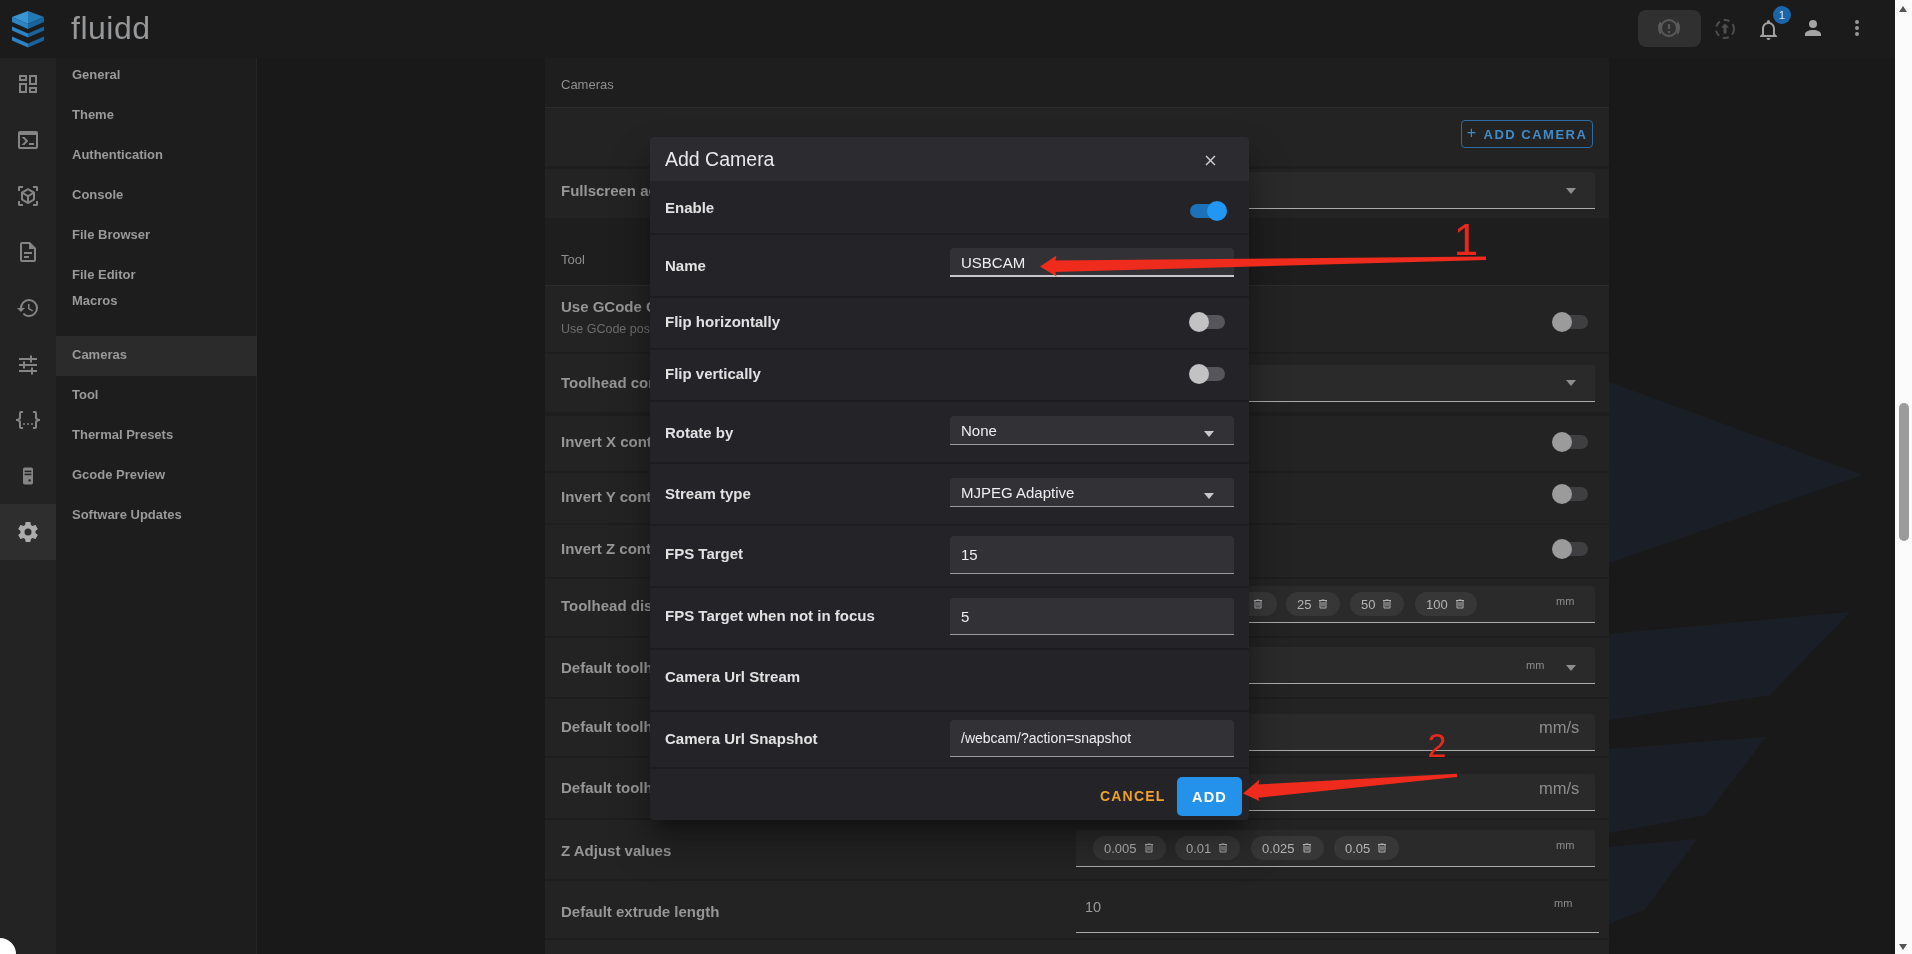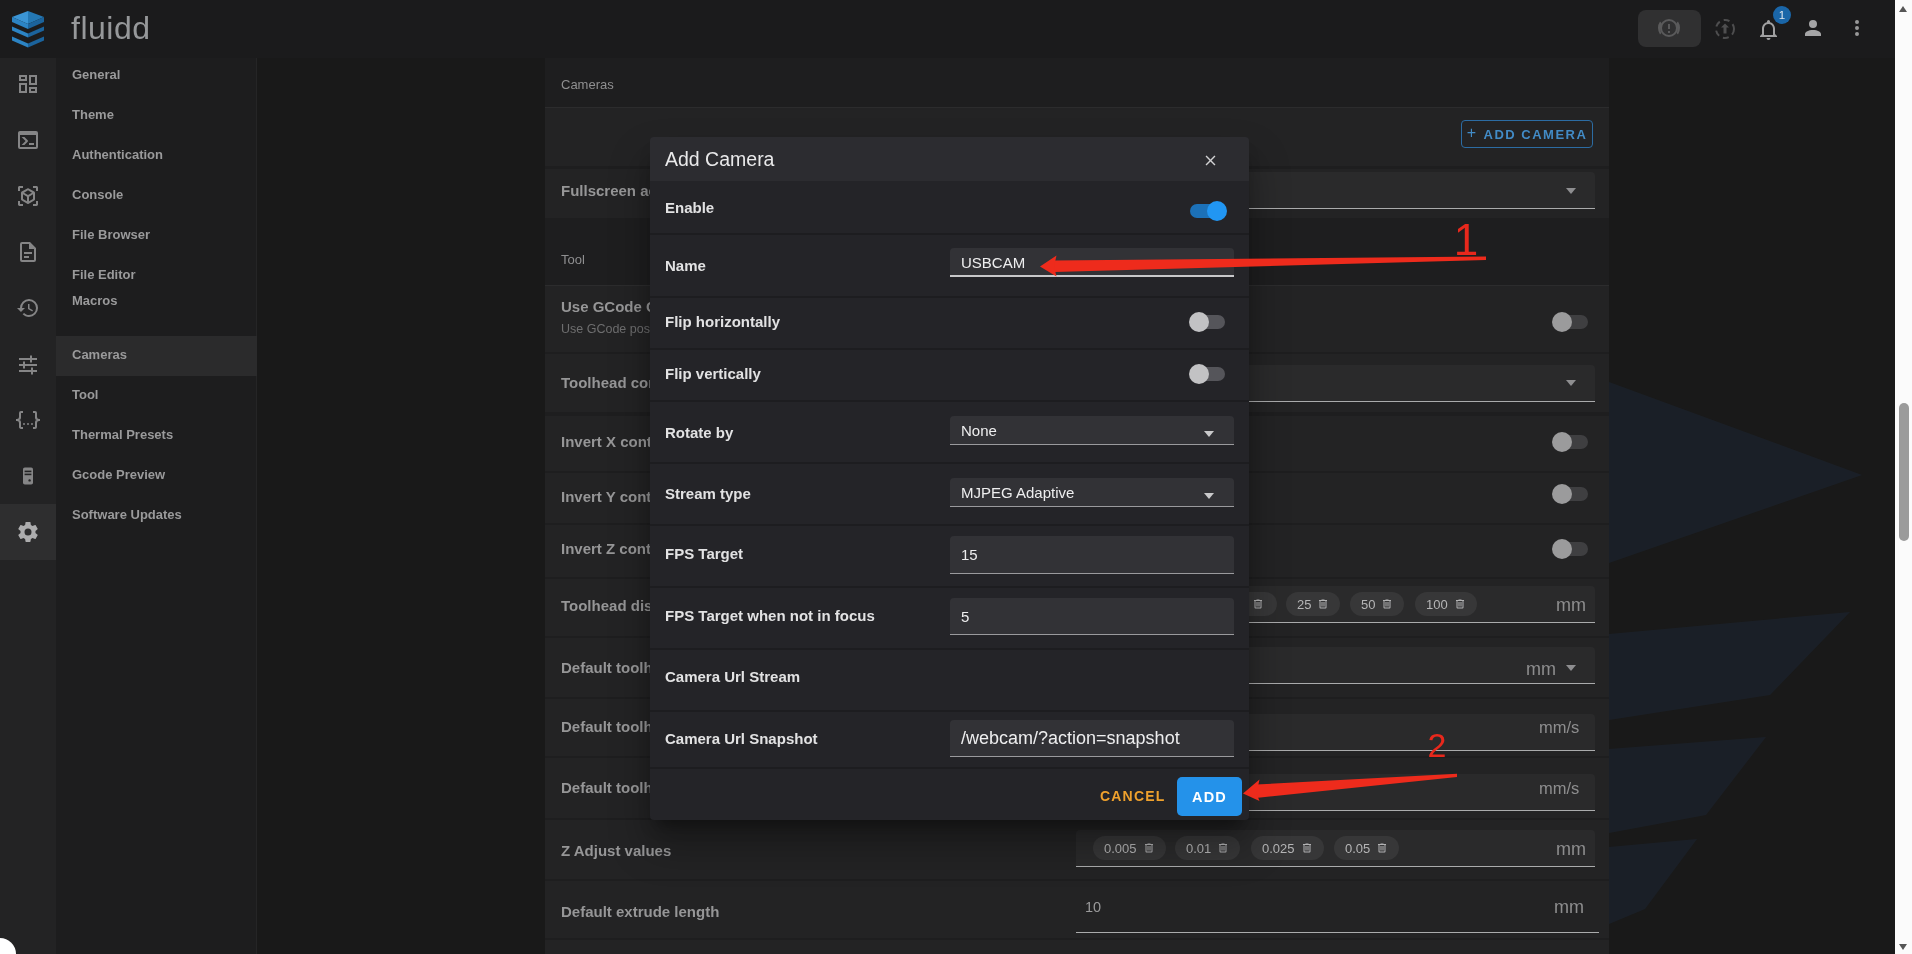--- a/index.html
+++ b/index.html
@@ -15,21 +15,21 @@
   .mItem{position:absolute;left:16px;width:180px;height:40px;line-height:40px;font-size:13px;font-weight:bold;color:#9a9a9b;}
   #menuActive{position:absolute;left:0;top:278px;width:201px;height:40px;background:#2b2b2c;}
   #card{position:absolute;left:545px;top:58px;width:1064px;height:896px;background:#1e1e1f;}
   .caption{position:absolute;left:16px;font-size:13px;color:#8f8f90;}
   .cdiv{position:absolute;left:0;width:1064px;height:1px;background:#2c2c2d;}
   .row{position:absolute;left:0;width:1064px;background:#232324;}
   .rlabel{position:absolute;left:16px;font-size:15px;font-weight:bold;color:#969697;white-space:nowrap;}
   .rsub{position:absolute;left:16px;font-size:12.5px;color:#6e6e6f;white-space:nowrap;}
   .runder{position:absolute;left:531px;width:519px;height:1px;background:#aaabac;}
   .rfill{position:absolute;left:531px;width:519px;background:#2a2a2b;border-radius:4px 4px 0 0;}
-  .rsuffix{position:absolute;font-size:18px;color:#8d8d8e;}
+  .rsuffix{position:absolute;font-size:11px;color:#8d8d8e;}
   .togOff{position:absolute;width:38px;height:20px;}
   .togOff .tr{position:absolute;left:2px;top:3px;width:34px;height:14px;border-radius:7px;background:#3f3f41;}
   .togOff .kn{position:absolute;left:0px;top:0px;width:20px;height:20px;border-radius:50%;background:#9b9b9c;}
   .chip{position:absolute;height:24px;border-radius:12px;background:#373738;color:#b5b5b6;font-size:13px;
     display:flex;align-items:center;padding:0 11px;gap:6px;white-space:nowrap;}
   .caret{position:absolute;width:0;height:0;border-left:5.5px solid transparent;border-right:5.5px solid transparent;border-top:6px solid #8e8e90;}
   #modal{position:absolute;left:650px;top:137px;width:599px;height:683px;background:#242428;border-radius:4px;
     box-shadow:0 11px 15px -7px rgba(0,0,0,.4),0 24px 38px 3px rgba(0,0,0,.28);}
   #mtitle{position:absolute;left:0;top:0;width:599px;height:44px;background:#2c2c30;border-radius:4px 4px 0 0;}
   .msep{position:absolute;left:0;width:599px;height:2px;background:#1d1d20;}
@@ -318,21 +318,21 @@
     <div class="tx">5</div>
     <div class="ul"></div>
   </div>
   <div class="msep" style="top:511px;"></div>
 
   <div class="mlabel" style="top:531px;">Camera Url Stream</div>
   <div class="msep" style="top:573px;"></div>
 
   <div class="mlabel" style="top:593px;">Camera Url Snapshot</div>
   <div class="minput" style="top:583px;height:37px;">
-    <div class="tx" style="font-size:18px;">/webcam/?action=snapshot</div>
+    <div class="tx" style="font-size:14px;">/webcam/?action=snapshot</div>
     <div class="ul"></div>
   </div>
   <div class="msep" style="top:630px;"></div>
 
   <div class="abs" style="left:450px;top:651px;width:60px;text-align:center;font-size:14px;font-weight:bold;letter-spacing:1.2px;color:#efa12d;">CANCEL</div>
   <div class="abs" style="left:527px;top:640px;width:65px;height:39px;border-radius:5px;background:#2492ea;
     display:flex;align-items:center;justify-content:center;font-size:14.5px;font-weight:bold;letter-spacing:1.2px;color:#fff;">ADD</div>
 </div>
 
 <div id="sbar">

